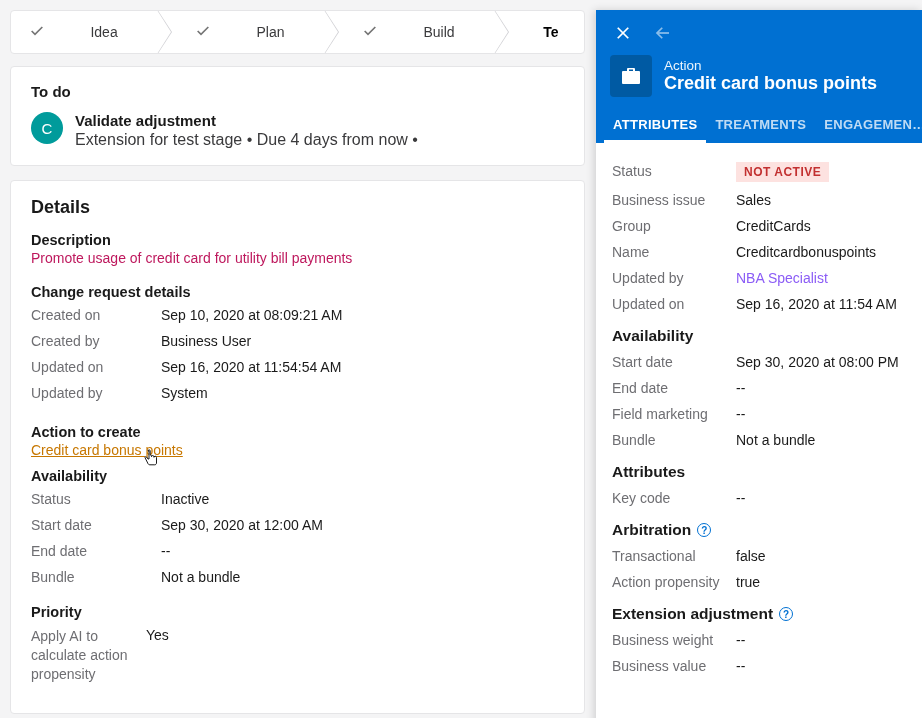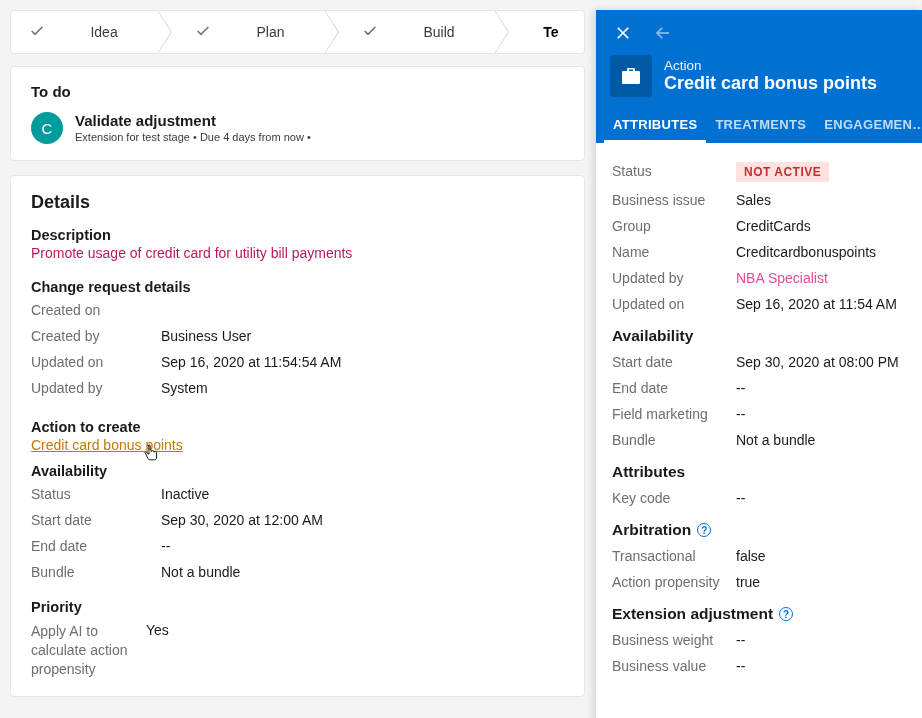--- a/index.html
+++ b/index.html
@@ -106,21 +106,21 @@
     justify-content: center;
     font-size: 15px;
     flex: 0 0 auto;
   }
   .todo-title {
     font-weight: 600;
     font-size: 15px;
     margin-bottom: 2px;
   }
   .todo-sub {
-    font-size: 11px;
+    font-size: 16px;
     color: #3a3a3c;
   }
 
   
   .details-title {
     font-size: 18px;
     font-weight: 700;
     margin-bottom: 14px;
   }
   .section-h {
@@ -254,21 +254,21 @@
     width: 124px;
     color: #6e6e72;
     font-size: 14px;
   }
   .pval {
     flex: 1 1 auto;
     font-size: 14px;
     color: #1a1a1a;
   }
   .pval.link2 {
-    color: #ec4899;
+    color: #8b5cf6;
     cursor: pointer;
   }
   .badge-na {
     background: #fde2e0;
     color: #c23030;
     font-weight: 700;
     font-size: 12px;
     letter-spacing: 0.5px;
     padding: 3px 8px;
     display: inline-block;
@@ -334,29 +334,30 @@
     <div class="todo-header">To do</div>
     <div class="todo-row">
       <div class="avatar">C</div>
       <div>
         <div class="todo-title">Validate adjustment</div>
         <div class="todo-sub">Extension for test stage  •  Due 4 days from now  •</div>
       </div>
     </div>
   </div>
 
-  <div class="card" style="padding-bottom:12px;">
+  <div class="card" style="padding-bottom:24px;">
     <div class="details-title">Details</div>
 
     <div class="section-h">Description</div>
     <div class="desc-text">Promote usage of credit card for utility bill payments</div>
 
     <div class="section-h" style="margin-top:18px;">Change request details</div>
     <div class="kv-row">
       <div class="kv-key">Created on</div>
+      <div class="kv-val">Sep 10, 2020 at 08:09:21 AM</div>
     </div>
     <div class="kv-row">
       <div class="kv-key">Created by</div>
       <div class="kv-val">Business User</div>
     </div>
     <div class="kv-row">
       <div class="kv-key">Updated on</div>
       <div class="kv-val">Sep 16, 2020 at 11:54:54 AM</div>
     </div>
     <div class="kv-row">

